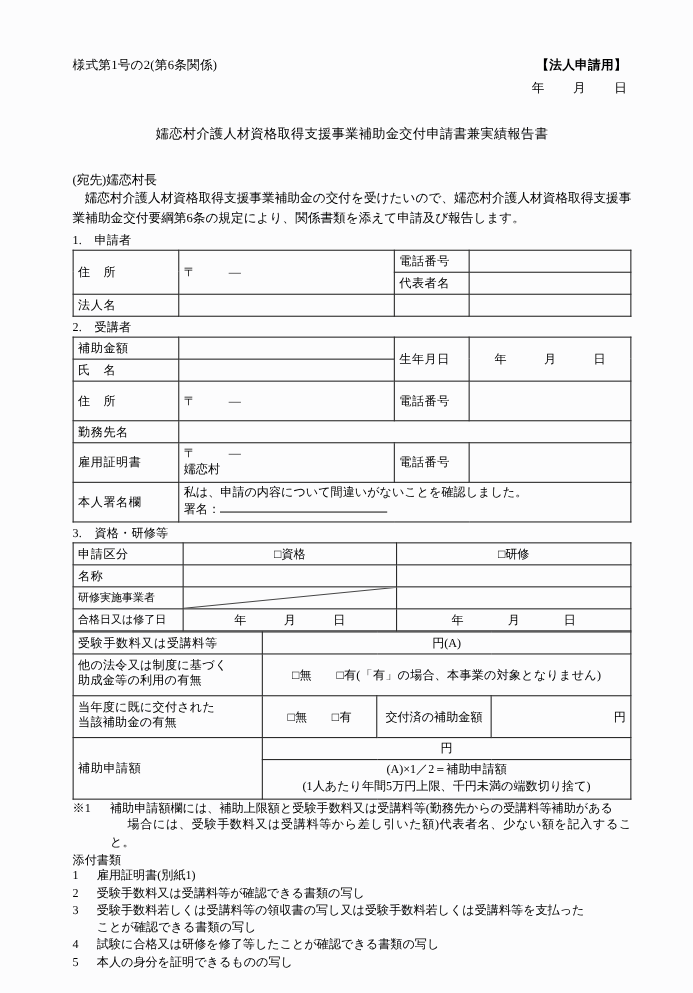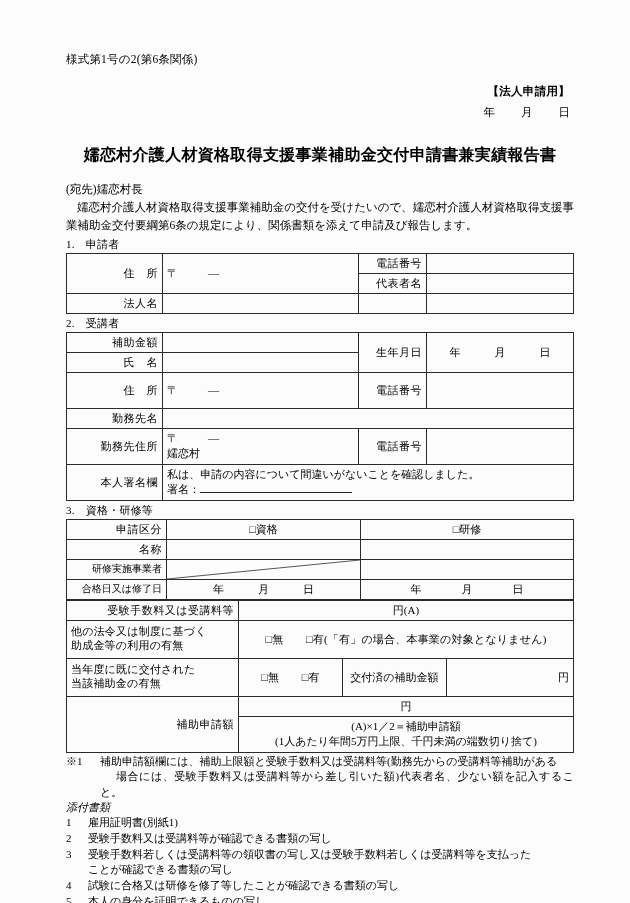--- a/index.html
+++ b/index.html
@@ -24,40 +24,40 @@
     padding: 52px 56px 0 66px;
   }
 
   
   .hdr-row {
     display: flex;
     justify-content: space-between;
     align-items: flex-start;
   }
   .form-no { font-size: 11.5px; letter-spacing: .2px; }
-  .hdr-right { text-align: center; margin-top: 32px; }
+  .hdr-right { text-align: center; }
   .for-corp { font-size: 11.5px; font-weight: bold; letter-spacing: .3px; }
   .date-line {
     margin-top: 6px;
     font-size: 11.5px;
     display: flex;
     justify-content: flex-end;
     gap: 26px;
     padding-right: 4px;
   }
   .doc-title {
     text-align: center;
-    font-size: 16px;
-    font-weight: bold;
+    font-size: 12px;
+    font-weight: normal;
     margin-top: 25px;
     letter-spacing: .3px;
   }
 
   
-  .addressee { margin-top: 16px; font-size: 11.5px; }
+  .addressee { margin-top: 26px; font-size: 11.5px; }
   .intro {
     margin-top: 2px;
     font-size: 11.5px;
     line-height: 1.55;
     text-indent: 11px;
     text-align: justify;
   }
 
   
   .sec-head {
@@ -74,21 +74,21 @@
     font-size: 11px;
   }
   table.frm td {
     border: 1px solid #2b2b2b;
     padding: 2px 4px;
     vertical-align: middle;
     height: 20px;
     box-sizing: border-box;
   }
   td.lbl {
-    text-align: right;
+    text-align: left;
     letter-spacing: .5px;
   }
   td.lbl2 {
     text-align: left;
     line-height: 1.25;
     letter-spacing: .2px;
   }
   td.ctr  { text-align: center; }
   td.rgt  { text-align: right; padding-right: 8px; }
   td.lft  { text-align: left; }
@@ -124,21 +124,21 @@
     width: 100%; height: 100%;
     display: block;
   }
   .chkgrp { letter-spacing: .2px; }
 
   
   .notes { margin-top: 1px; font-size: 11px; line-height: 1.42; }
   .note-row { display: flex; }
   .note-mark { width: 34px; flex: none; }
   .note-body { flex: 1; text-align: justify; }
-  .attach-head { margin-top: 0px; font-size: 11px; font-style: italic; }
+  .attach-head { margin-top: 0px; font-size: 11px; }
   .attach-row { display: flex; font-size: 11px; line-height: 1.42; }
   .attach-no { width: 22px; flex: none; }
   .attach-txt { flex: 1; }
 </style>
 </head>
 <body>
 
 <div class="page">
 
   <div class="hdr-row">
@@ -225,21 +225,21 @@
           </span>
         </td>
         <td class="lbl">電話番号</td>
         <td></td>
       </tr>
       <tr>
         <td class="lbl">勤務先名</td>
         <td colspan="3"></td>
       </tr>
       <tr>
-        <td class="lbl" style="height:36px">勤務先住所</td>
+        <td class="lbl" style="height:36px">雇用証明書</td>
         <td class="lft cellstack">
           <span class="zip-line">
             <span>〒</span>
             <span>—</span>
           </span>
           <span class="postal">嬬恋村</span>
         </td>
         <td class="lbl">電話番号</td>
         <td></td>
       </tr>

